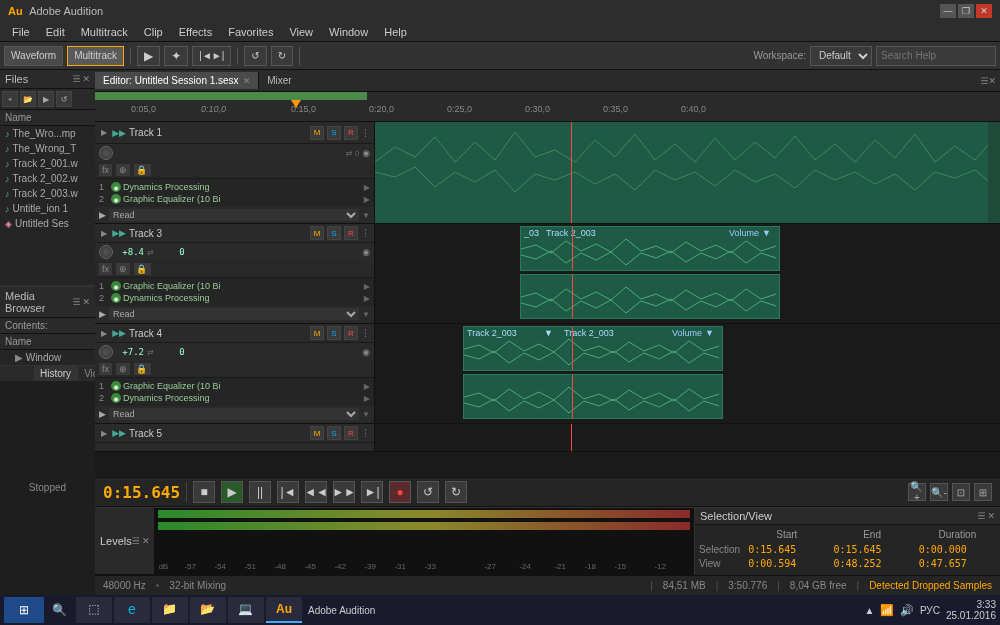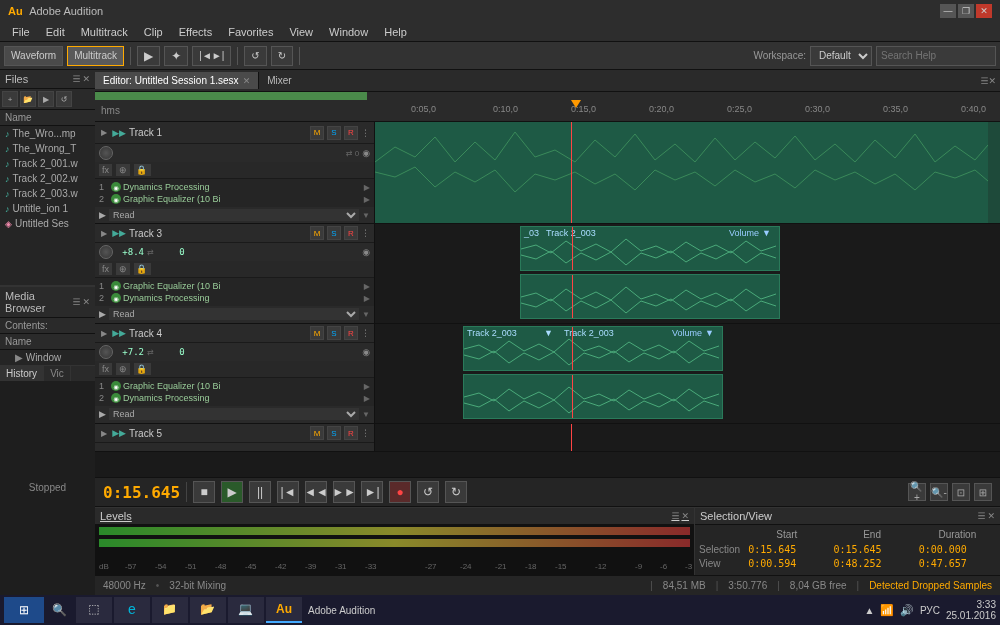--- a/index.html
+++ b/index.html
@@ -86,21 +86,21 @@
     .transport-time { font-size: 16px; color: #fa0; font-weight: bold; font-family: monospace; }
     .transport-btn { width: 22px; height: 22px; background: #3a3a3a; border: 1px solid #555; color: #ccc; cursor: pointer; display: flex; align-items: center; justify-content: center; font-size: 12px; }
     .transport-btn.play { background: #2a5a2a; }
     .transport-btn.record { background: #5a2a2a; color: #f44; }
     .transport-sep { width: 1px; height: 20px; background: #444; }
     .transport-right { margin-left: auto; display: flex; align-items: center; gap: 4px; }
     .zoom-btn { width: 18px; height: 18px; background: #3a3a3a; border: 1px solid #555; color: #aaa; cursor: pointer; display: flex; align-items: center; justify-content: center; font-size: 10px; }
 
     
     #levels-panel { background: #252525; border-top: 1px solid #333; display: flex; height: 68px; }
-    #levels-left { width: 600px; border-right: 1px solid #333; display: flex; flex-direction: column; text-decoration: underline; }
+    #levels-left { width: 600px; border-right: 1px solid #333; display: flex; flex-direction: row; }
     #levels-header { background: #2a2a2a; padding: 2px 5px; display: flex; align-items: center; justify-content: space-between; border-bottom: 1px solid #111; }
     #levels-meter { flex: 1; background: #1a1a1a; position: relative; overflow: hidden; }
     .level-scale { position: absolute; bottom: 0; left: 0; right: 0; height: 18px; display: flex; align-items: center; }
 
     #selection-panel { flex: 1; display: flex; flex-direction: column; }
     #sel-header { background: #2a2a2a; padding: 2px 5px; display: flex; align-items: center; justify-content: space-between; border-bottom: 1px solid #111; }
     #sel-content { flex: 1; padding: 4px; display: grid; grid-template-columns: auto 1fr 1fr 1fr; gap: 2px 8px; font-size: 10px; }
     .sel-row-label { color: #888; }
     .sel-val { color: #fa0; font-family: monospace; font-size: 10px; }
 
@@ -245,21 +245,21 @@
           </div>
         </div>
         <div class="media-files-col">Contents:</div>
         <div class="media-files-col">Name</div>
         <div class="media-item">
           <span class="mi-icon">▶</span>
           <span>Window</span>
         </div>
       </div>
 
-      <div id="bottom-left-tabs" style="margin-top:auto;">
+      <div id="bottom-left-tabs" style="margin-top:auto;padding-left:34px;">
         <span class="bl-tab active">History</span>
         <span class="bl-tab">Vic</span>
       </div>
       <div id="bottom-left-content" style="height:30px;">
         <span class="stopped-label">Stopped</span>
       </div>
     </div>
 
     <div id="right-side">
 
@@ -273,24 +273,23 @@
           <span class="panel-icon">☰</span>
           <span class="panel-icon">✕</span>
         </span>
       </div>
 
       <div style="height:8px;background:#2a2a2a;position:relative;">
         <div style="position:absolute;left:0;width:30%;height:100%;background:#4a8a4a;"></div>
       </div>
 
       <div id="timeline-ruler">
-        <div class="ruler-hms" style="font-size:10px;color:#888;display:flex;align-items:center;gap:3px;">hms</div>
         <div class="ruler-marks" style="position:relative;flex:1;overflow:hidden;">
           <span class="ruler-mark" style="left:36px;">0:05,0</span>
-          <span class="ruler-mark" style="left:118px;">0:10,0</span>
+          <span class="ruler-mark" style="left:106px;font-style:italic;">0:10,0</span>
           <span class="ruler-mark" style="left:196px;">0:15,0</span>
           <span class="ruler-mark" style="left:274px;">0:20,0</span>
           <span class="ruler-mark" style="left:352px;">0:25,0</span>
           <span class="ruler-mark" style="left:430px;">0:30,0</span>
           <span class="ruler-mark" style="left:508px;">0:35,0</span>
           <span class="ruler-mark" style="left:586px;">0:40,0</span>
 
           <div class="playhead-triangle" style="left:196px;"></div>
         </div>
       </div>

